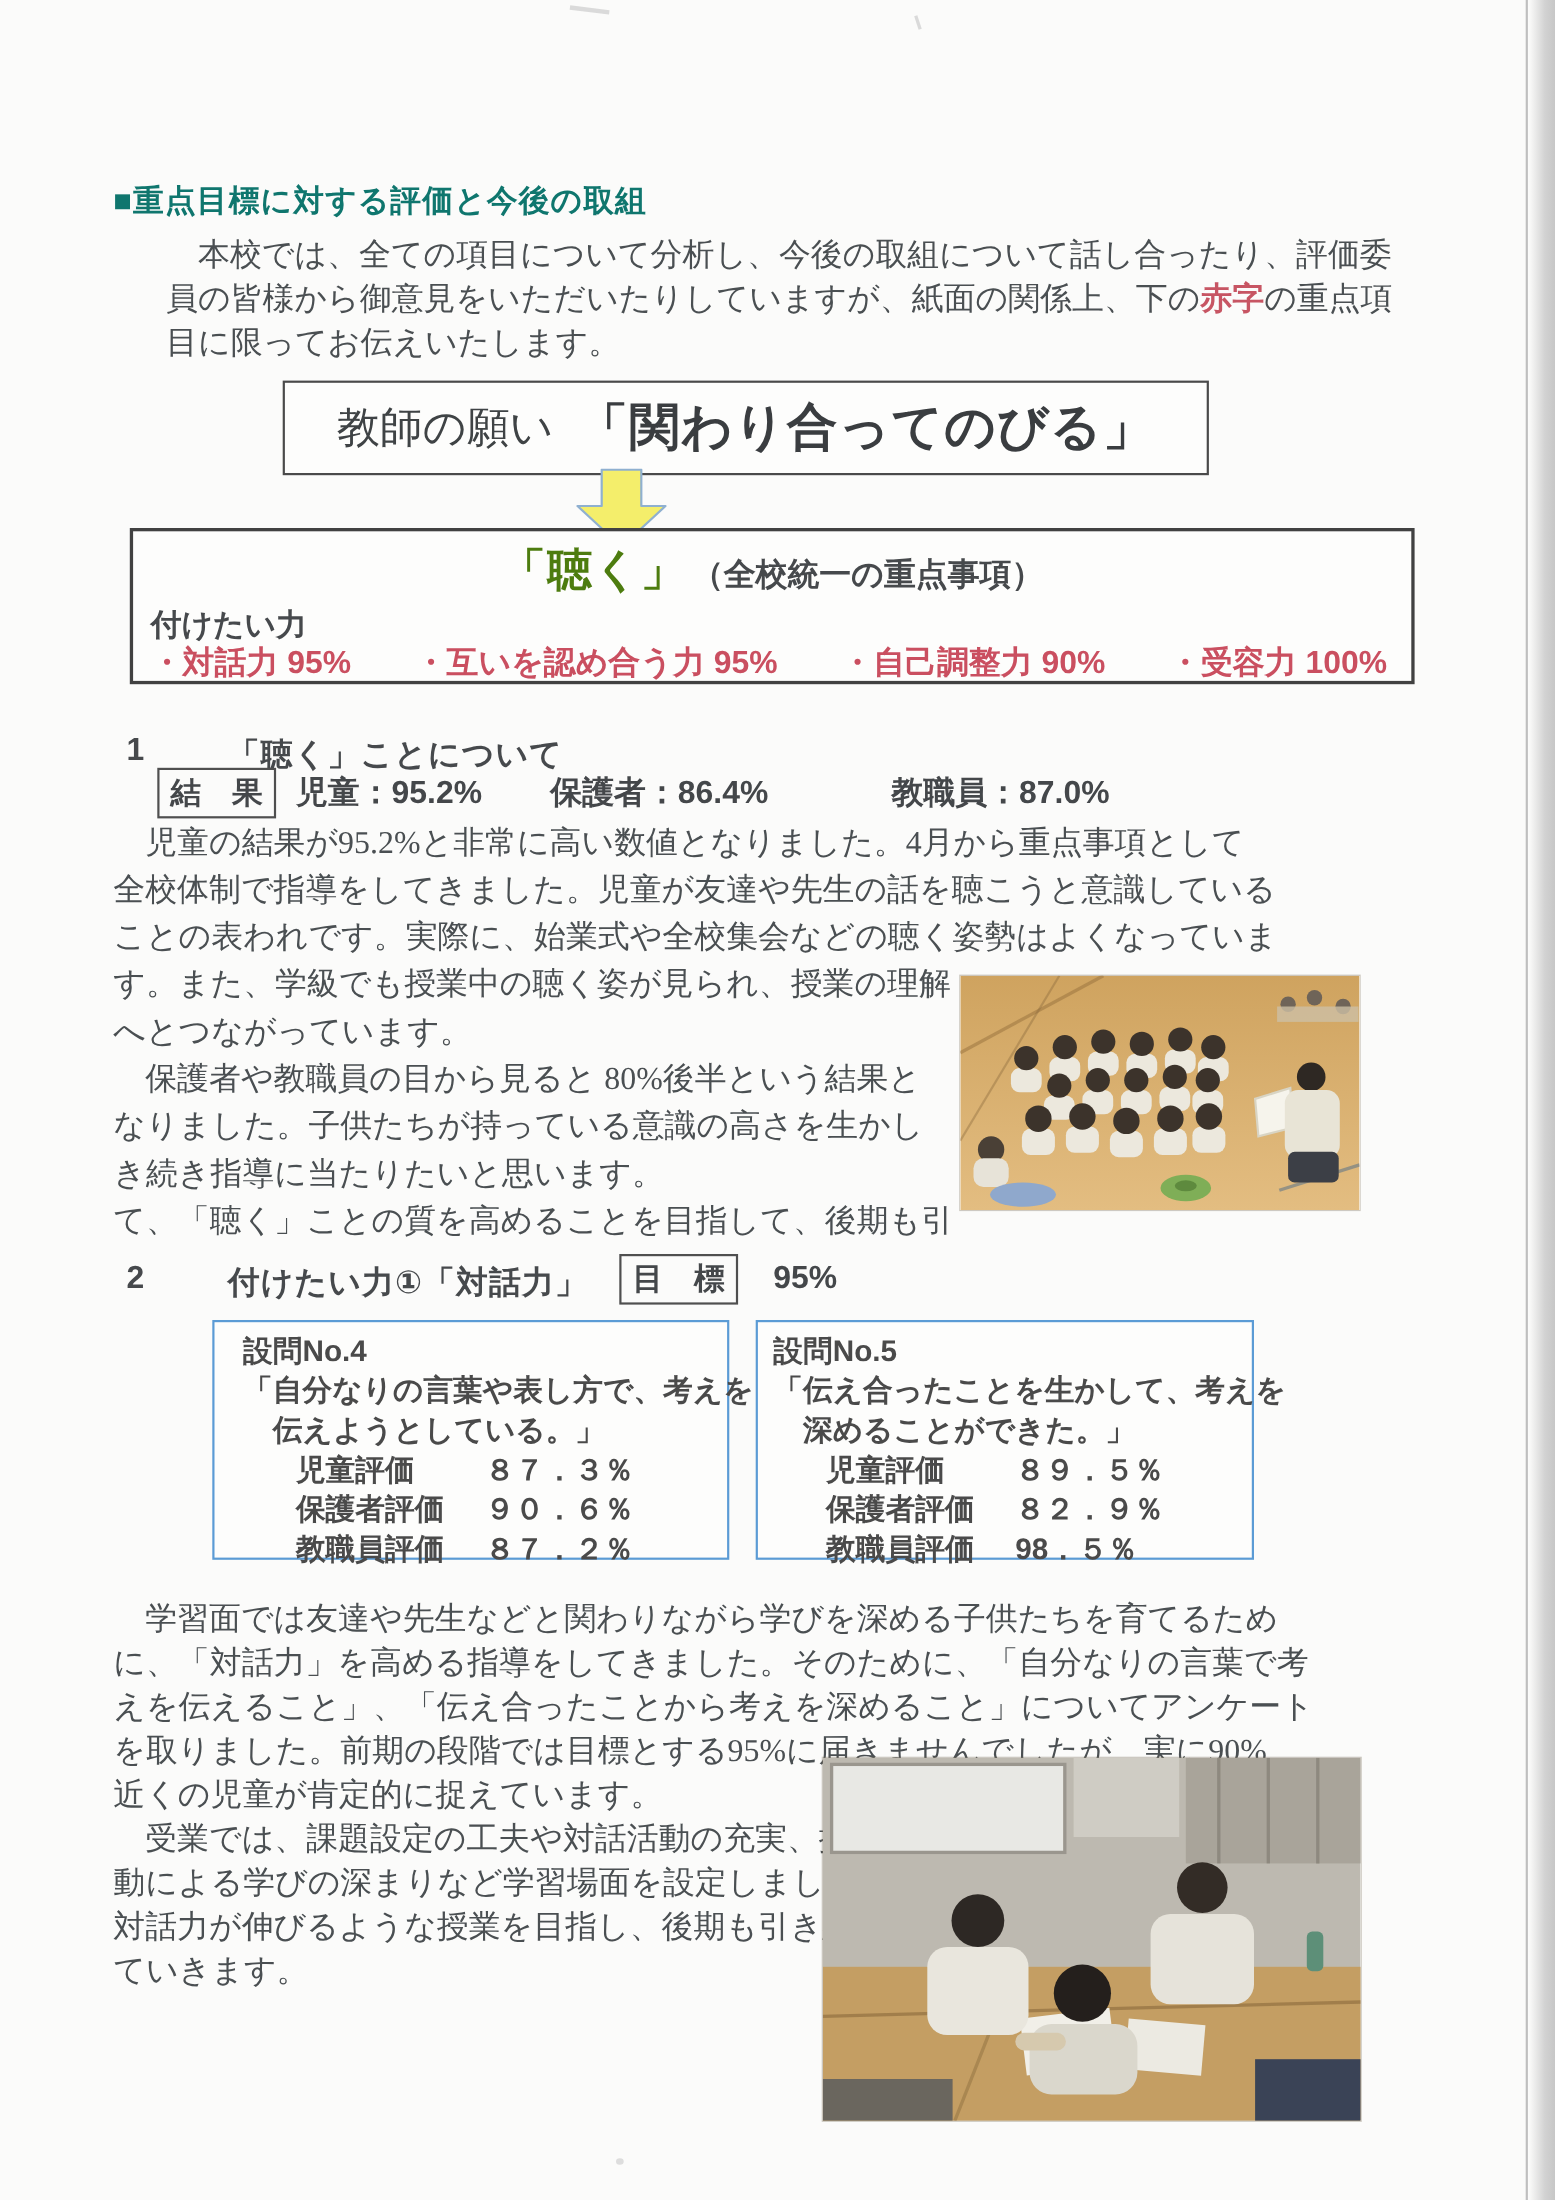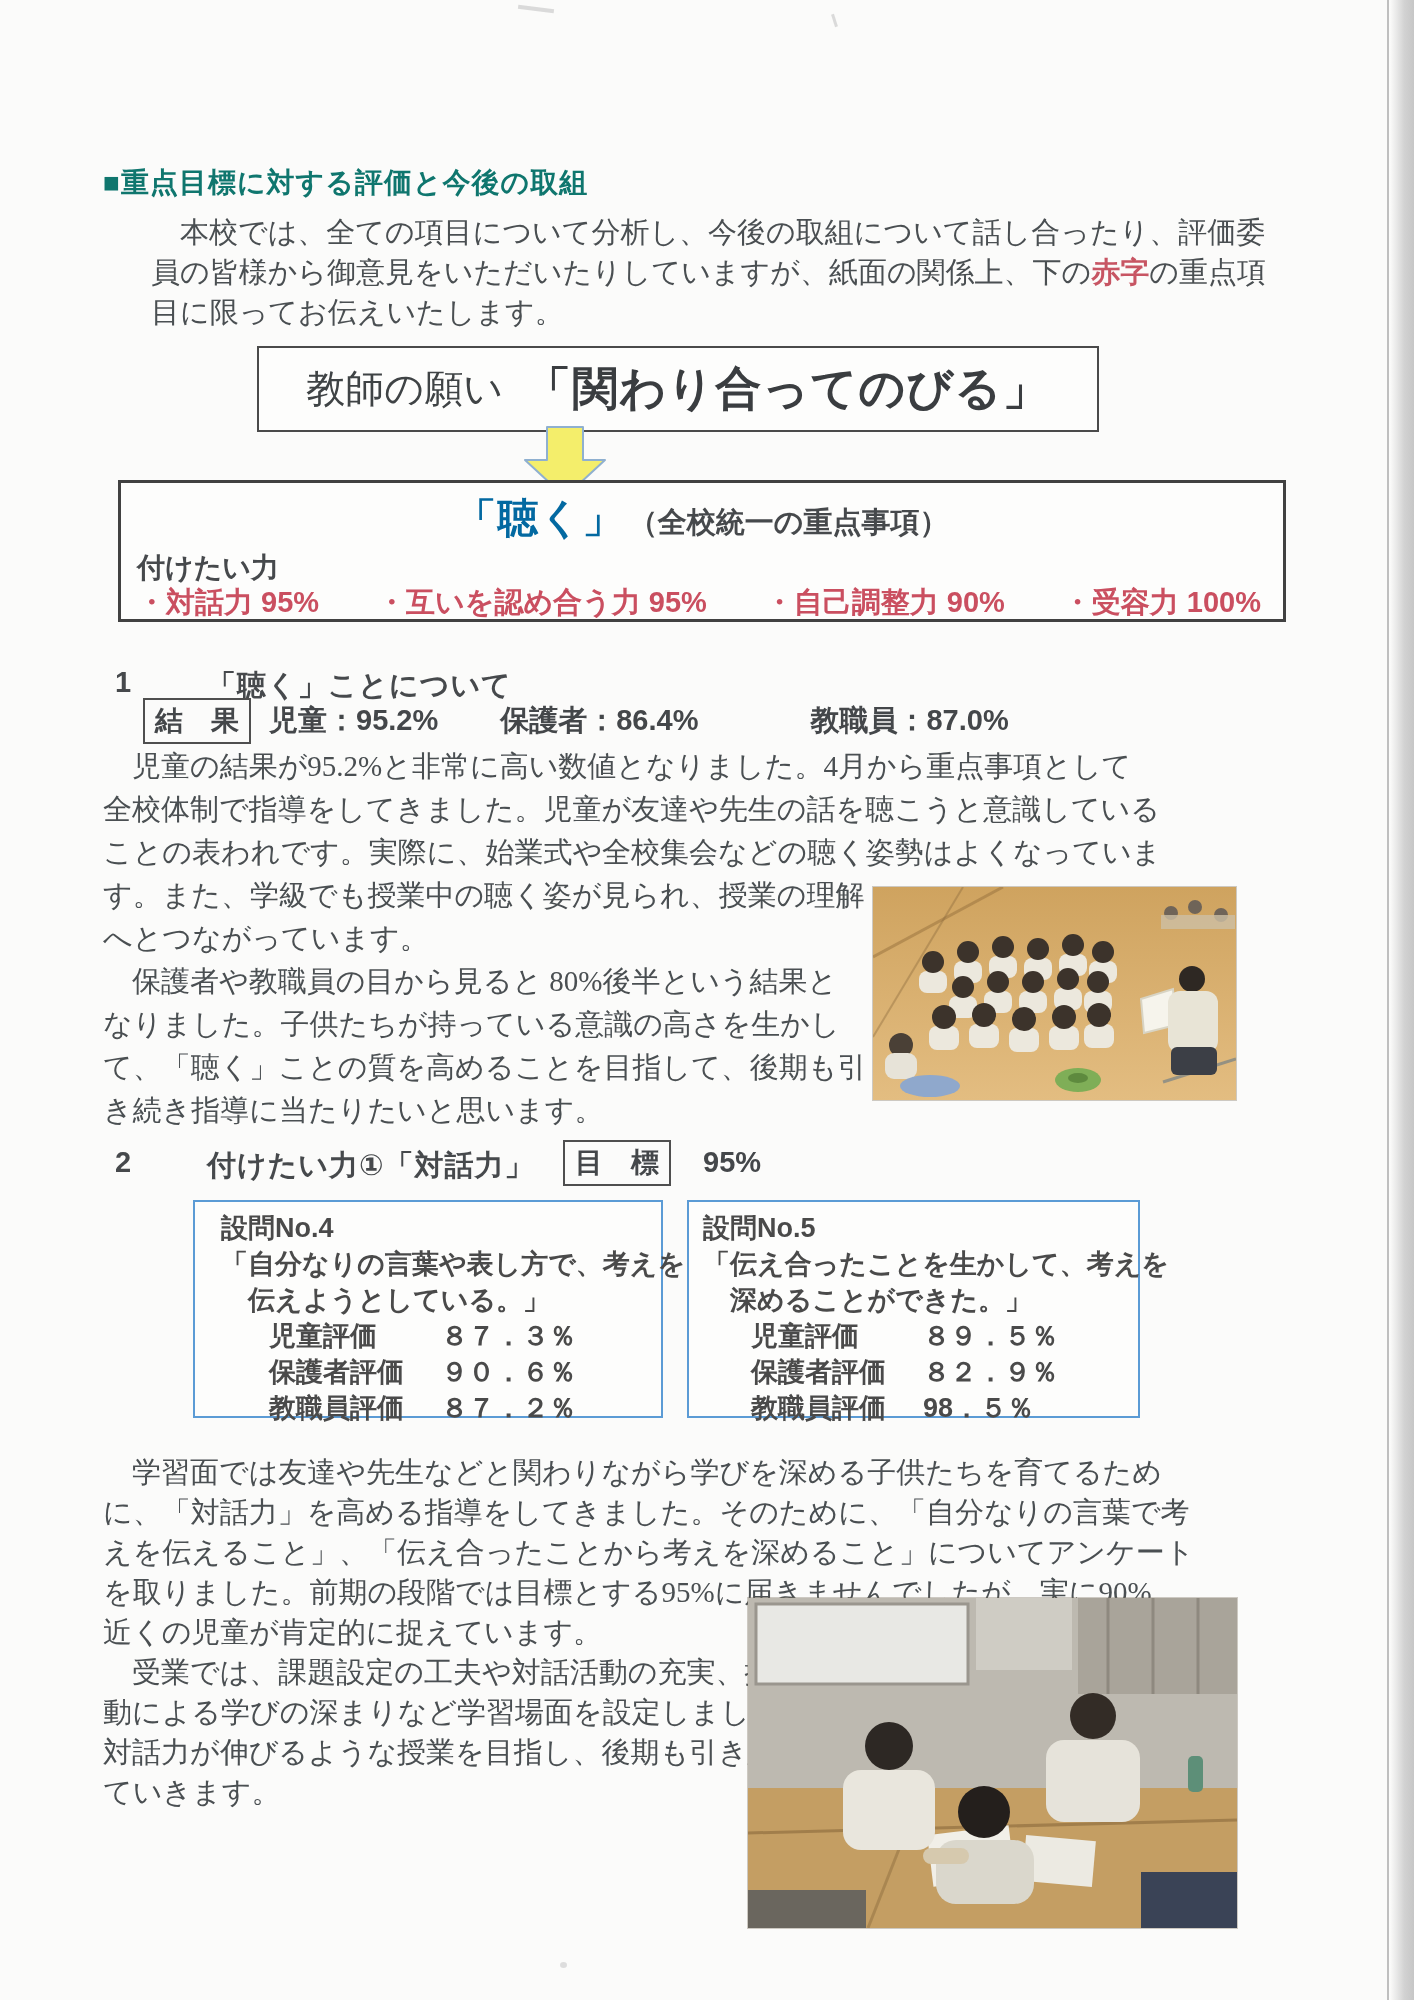--- a/index.html
+++ b/index.html
@@ -29,21 +29,21 @@
 
   .wish-box{left:257px;top:346px;width:838px;height:82px;border:2px solid #4a4a4a;background:#fdfdfc;
             display:flex;align-items:center;justify-content:center;gap:22px;}
   .wish-label{font-size:39px;font-weight:normal;color:#3f4345;}
   .wish-slogan{font-size:46px;font-weight:bold;color:#3a3d40;letter-spacing:1px;}
 
   .arrow-wrap{left:515px;top:426px;width:100px;height:72px;}
 
   .focus-box{left:118px;top:480px;width:1168px;height:142px;border:3px solid #414141;background:#fdfdfc;box-sizing:border-box;}
   .focus-title-row{position:absolute;left:0;top:8px;width:100%;text-align:center;white-space:nowrap;}
-  .focus-title{font-size:41px;font-weight:bold;color:#0369a1;letter-spacing:1px;}
+  .focus-title{font-size:41px;font-weight:bold;color:#4d7c0f;letter-spacing:1px;}
   .focus-note{font-size:29px;font-weight:bold;color:#46494c;}
   .focus-subtitle{position:absolute;left:16px;top:66px;font-size:28px;font-weight:bold;color:#46494c;}
   .skill-row{position:absolute;left:16px;top:100px;width:1124px;display:flex;justify-content:space-between;}
   .skill{font-size:29px;font-weight:bold;color:#ca4f60;white-space:pre;}
 
   .sec-head{position:absolute;font-size:29px;font-weight:bold;color:#46494c;}
   .sec-num{position:absolute;left:115px;top:0;}
   .sec-title{position:absolute;left:160px;top:0;letter-spacing:1px;margin-left:47px;}
 
   .result-row{left:143px;top:698px;display:flex;align-items:center;}
@@ -124,22 +124,22 @@
   </div>
 
   <div class="para body1 serif" style="left:103px;top:745px;">
     <div class="pline">　児童の結果が95.2%と非常に高い数値となりました。4月から重点事項として</div>
     <div class="pline">全校体制で指導をしてきました。児童が友達や先生の話を聴こうと意識している</div>
     <div class="pline">ことの表われです。実際に、始業式や全校集会などの聴く姿勢はよくなっていま</div>
     <div class="pline">す。また、学級でも授業中の聴く姿が見られ、授業の理解</div>
     <div class="pline">へとつながっています。</div>
     <div class="pline">　保護者や教職員の目から見ると 80%後半という結果と</div>
     <div class="pline">なりました。子供たちが持っている意識の高さを生かし</div>
+    <div class="pline">き続き指導に当たりたいと思います。</div>
     <div class="pline">て、「聴く」ことの質を高めることを目指して、後期も引</div>
-    <div class="pline">き続き指導に当たりたいと思います。</div>
   </div>
 
   <div class="photo" style="left:873px;top:887px;width:363px;height:213px;">
     <svg viewBox="0 0 363 213" width="363" height="213">
       <defs>
         <linearGradient id="floor1" x1="0" y1="0" x2="0" y2="1">
           <stop offset="0" stop-color="#cfa35f"></stop>
             <stop offset="1" stop-color="#e3bd81"></stop>
         </linearGradient>
       </defs>

